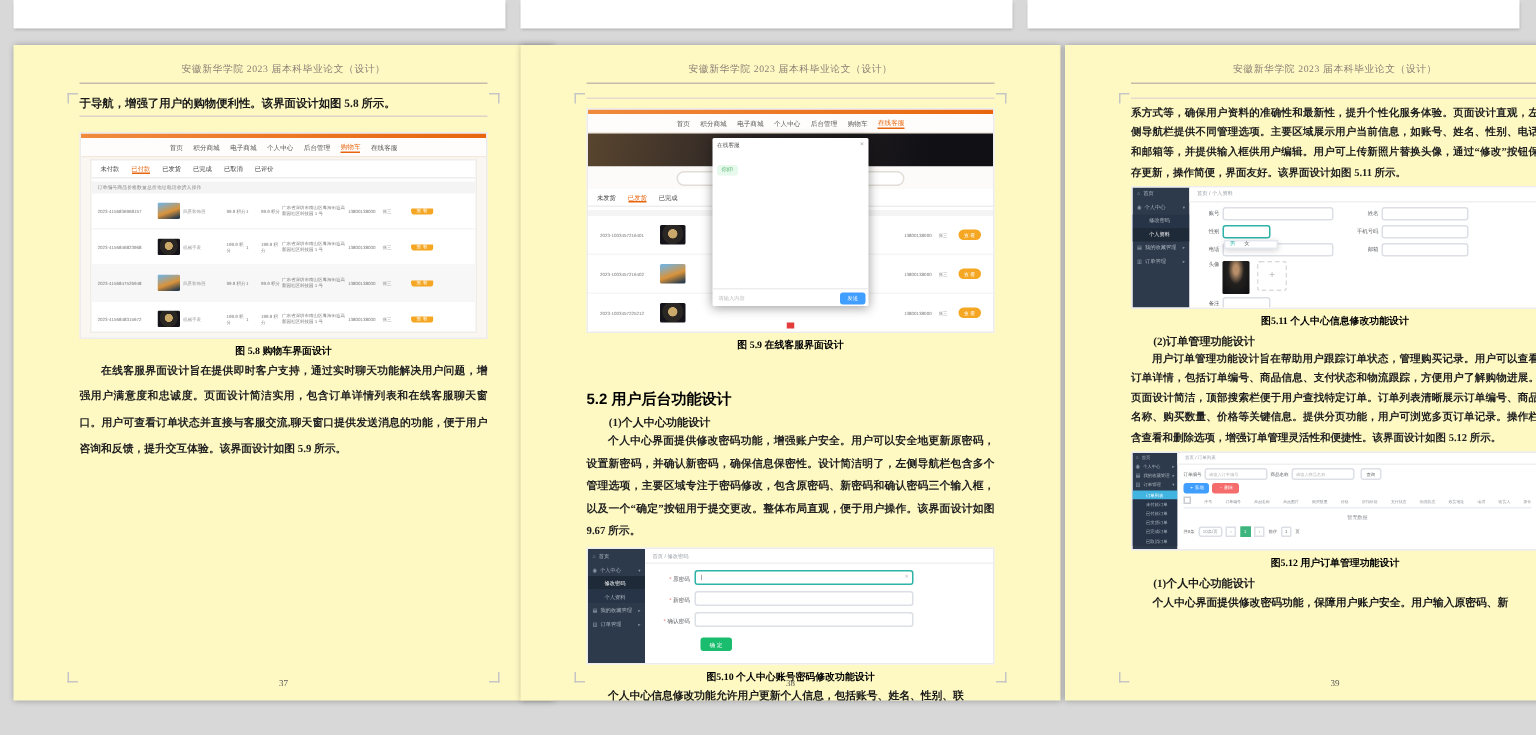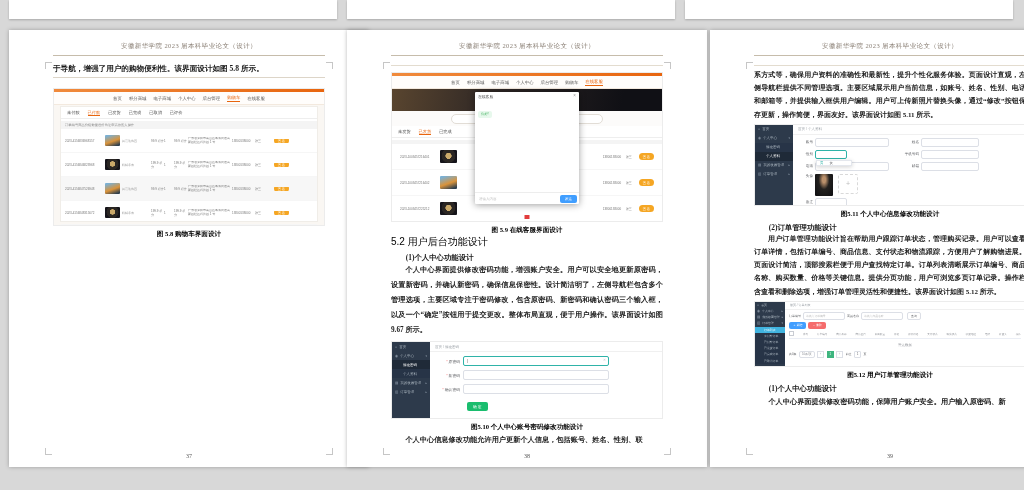--- a/index.html
+++ b/index.html
@@ -1,41 +1,41 @@
 <!DOCTYPE html>
 <html><head>
 <meta charset="utf-8">
 <style>
   html,body{margin:0;padding:0}
   body{width:1024px;height:490px;background:#d8d8d8;overflow:hidden;position:relative;
        font-family:"Liberation Serif","DejaVu Serif",serif;color:#1a1a1a;
        -webkit-font-smoothing:antialiased}
   
   .partial{position:absolute;top:0;height:19px;background:#fff;box-shadow:0 1px 2px rgba(0,0,0,.22)}
-  .page{position:absolute;top:30px;width:360px;height:437px;background:#ffffff;box-shadow:0 0 4px rgba(0,0,0,.28)}
+  .page{position:absolute;top:30px;width:360px;height:437px;background:#fef9c3;box-shadow:0 0 4px rgba(0,0,0,.28)}
   .pg1{left:9px}.pg2{left:347px}.pg3{left:710px}
   .pp1{left:9px;width:328px}.pp2{left:347px;width:328px}.pp3{left:685px;width:328px}
   .inner{position:absolute;left:44px;right:44px;top:12px;bottom:0}
   .dochdr{text-align:center;font-size:6.5px;color:#8b8076;letter-spacing:.4px;
           padding-bottom:4px;border-bottom:1px solid #c6bcab}
   .crop{position:absolute;width:6px;height:6px;border:0 solid #c6c6c6}
   .crop.tl{left:36px;top:32px;border-left-width:1px;border-top-width:1px}
   .crop.tr{right:36px;top:32px;border-right-width:1px;border-top-width:1px}
   .crop.bl{left:36px;bottom:12px;border-left-width:1px;border-bottom-width:1px}
   .crop.br{right:36px;bottom:12px;border-right-width:1px;border-bottom-width:1px}
   .pagenum{position:absolute;bottom:8px;left:0;right:0;text-align:center;font-size:6px;color:#555}
   
   .lead{font-size:7.6px;margin:5px 0 0;padding:2px 0 3px;border:1px solid #ddd5c8;border-left:0;border-right:0;
         border-top-color:transparent;font-weight:600}
   .emptybox{height:8px;border-bottom:1px solid #e3dccf;margin-top:1px}
   .para{font-size:7.2px;line-height:17.4px;text-align:justify;margin:0;text-indent:2em;font-weight:600;color:#222}
   .para.cont{text-indent:0}
   .itemhead{font-size:7.4px;margin:4px 0 0;text-indent:2em;font-weight:600}
   .caption{font-size:6.6px;font-weight:bold;text-align:center;margin:4px 0 0;color:#000}
-  .h2{font-family:"Liberation Sans","DejaVu Sans",sans-serif;font-size:10px;font-weight:normal;margin:0 0 0;color:#000}
+  .h2{font-family:"Liberation Sans","DejaVu Sans",sans-serif;font-size:10px;font-weight:bold;margin:24px 0 0;color:#000}
   .p2 .para{line-height:15px}
   .p3 .para{line-height:13.2px;font-size:7px}
   .tail{font-size:7.2px;margin:3px 0 0;white-space:nowrap;overflow:hidden;text-indent:2em;font-weight:600}
   
   .shot{position:relative;overflow:hidden;background:#fff;border:1px solid #ececec;
         font-family:"Liberation Sans","DejaVu Sans",sans-serif;font-weight:normal}
   .topbar{height:3px;background:linear-gradient(90deg,#f08a3c,#e8650e)}
   .navrow{height:12px;display:flex;justify-content:center;align-items:center;gap:7px;
           font-size:4.4px;color:#555;background:#fffdfb;border-bottom:1px solid #f3e9de}
   .nav-it.on{color:#e8650e;border-bottom:1px solid #e8650e;padding-bottom:1px}
@@ -246,20 +246,21 @@
           </div>
         <div class="pager">
           
           
           
         </div>
       </div>
     </div>
 
     <p class="caption">图 5.8 购物车界面设计</p>
+    <p class="para">在线客服界面设计旨在提供即时客户支持，通过实时聊天功能解决用户问题，增强用户满意度和忠诚度。页面设计简洁实用，包含订单详情列表和在线客服聊天窗口。用户可查看订单状态并直接与客服交流,聊天窗口提供发送消息的功能，便于用户咨询和反馈，提升交互体验。该界面设计如图 5.9 所示。</p>
   </div>
   <div class="pagenum">37</div>
 </div>
 
 <div class="page pg2 p2">
   <span class="crop tl"></span>
   <span class="crop tr"></span>
   <span class="crop bl"></span>
   <span class="crop br"></span>
   <div class="inner">

